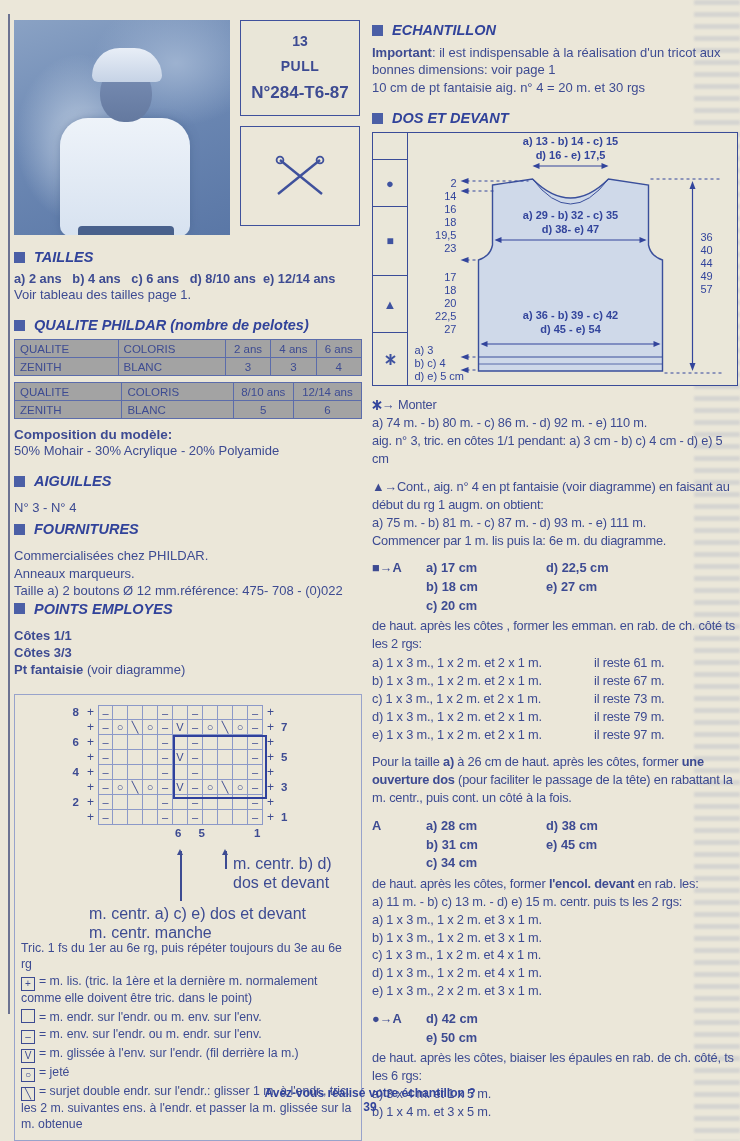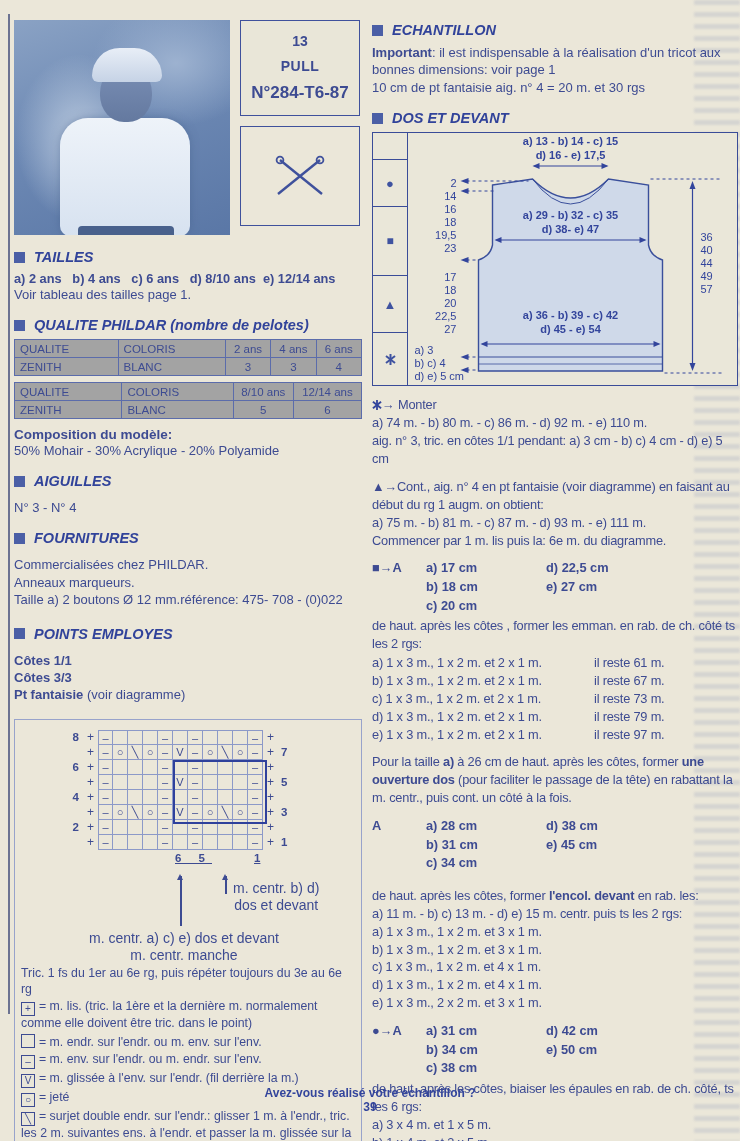--- a/index.html
+++ b/index.html
@@ -67,24 +67,24 @@
     text-align:center;color:#3d4b92;}
   .kc-cell.in{border-right:1px solid #8c99c8;border-bottom:1px solid #8c99c8;}
   .kc-cell.bt{border-top:1px solid #8c99c8;}
   .kc-cell.bl{border-left:1px solid #8c99c8;}
   .kc-cell.edge{font-size:12px;}
   .kc-repeat{position:absolute;border:2px solid #2f419c;left:112px;top:30px;width:90px;height:60px;pointer-events:none;}
   .kc-nums{position:absolute;top:0;width:18px;font-size:11.5px;font-weight:bold;}
   .kc-nums div{height:15px;line-height:15px;}
   .kc-nums.left{left:0;text-align:right;}
   .kc-nums.right{left:220px;text-align:left;}
-  .kc-bot{position:absolute;top:122px;font-size:11.5px;font-weight:bold;text-decoration:underline;}
+  .kc-bot{position:absolute;top:122px;font-size:11.5px;font-weight:bold;}
   .arrow-up{position:absolute;width:1.5px;background:#3d4b92;}
   .arrow-up:before{content:"";position:absolute;top:-5px;left:-3px;border:3.5px solid transparent;border-bottom:6px solid #3d4b92;}
-  .kc-lbl{position:absolute;font-size:14px;line-height:1.15;text-align:center;}
+  .kc-lbl{position:absolute;font-size:16px;line-height:1.15;}
   .legend{font-size:12.3px;line-height:1.26;margin-top:4px;}
   .legend .row{margin-top:2px;}
   .sym-box{display:inline-block;width:12px;height:12px;border:1px solid #3d4b92;font-size:10px;
     line-height:11px;text-align:center;vertical-align:-2px;margin-right:4px;background:#e9e6d8;}
 
   
   .imp{font-size:13px;line-height:1.34;margin-top:4px;}
   .schema-box{border:1.5px solid #3a4c98;height:252px;display:flex;margin-top:6px;background:#eae7d9;}
   .icon-strip{width:34px;border-right:1px solid #3a4c98;display:flex;flex-direction:column;flex:none;}
   .icon-strip .cell{display:flex;align-items:center;justify-content:center;border-bottom:1px solid #3a4c98;color:#3f53a0;}
@@ -181,29 +181,29 @@
 
   <div class="comp-label">Composition du modèle:</div>
   <div class="txt">50% Mohair - 30% Acrylique - 20% Polyamide</div>
 
   <div class="sec-h">
     <span class="sq"></span>
     <span class="t">AIGUILLES</span>
   </div>
   <div class="txt" style="margin-top:10px">N° 3 - N° 4</div>
 
-  <div class="sec-h" style="margin-top:14px">
+  <div class="sec-h" style="margin-top:5px">
     <span class="sq"></span>
     <span class="t">FOURNITURES</span>
   </div>
   <div class="txt" style="margin-top:10px">Commercialisées chez PHILDAR.</div>
   <div class="txt">Anneaux marqueurs.</div>
   <div class="txt">Taille a) 2 boutons Ø 12 mm.référence: 475- 708 - (0)022</div>
 
-  <div class="sec-h" style="margin-top:18px">
+  <div class="sec-h" style="margin-top:2px">
     <span class="sq"></span>
     <span class="t">POINTS EMPLOYES</span>
   </div>
   <div class="txt bold" style="margin-top:10px">Côtes 1/1</div>
   <div class="txt bold">Côtes 3/3</div>
   <div class="txt"><span class="bold">Pt fantaisie</span><span> (voir diagramme)</span></div>
 
   <div class="chart-box">
     <div class="kc-wrap">
       <div class="kc-nums left">
@@ -527,39 +527,34 @@
     <div class="c1">
       <div>a) 28 cm</div>
       <div>b) 31 cm</div>
       <div>c) 34 cm</div>
     </div>
     <div>
       <div>d) 38 cm</div>
       <div>e) 45 cm</div>
     </div>
   </div>
-  <div class="instr" style="margin-top:14px">
+  <div class="instr" style="margin-top:2px">
     <div>
       <span>de haut. après les côtes, former </span><span class="bold">l'encol. devant</span><span> en rab. les:</span>
     </div>
     <div>a) 11 m. - b) c) 13 m. - d) e) 15 m. centr. puis ts les 2 rgs:</div>
     <div>a) 1 x 3 m., 1 x 2 m. et 3 x 1 m.</div>
     <div>b) 1 x 3 m., 1 x 2 m. et 3 x 1 m.</div>
     <div>c) 1 x 3 m., 1 x 2 m. et 4 x 1 m.</div>
     <div>d) 1 x 3 m., 1 x 2 m. et 4 x 1 m.</div>
     <div>e) 1 x 3 m., 2 x 2 m. et 3 x 1 m.</div>
   </div>
 
   <div class="meas">
     <div class="mk">●→A</div>
-    <div class="c1">
-      <div>a) 31 cm</div>
-      <div>b) 34 cm</div>
-      <div>c) 38 cm</div>
-    </div>
     <div>
       <div>d) 42 cm</div>
       <div>e) 50 cm</div>
     </div>
   </div>
   <div class="instr" style="margin-top:2px">
     <div>de haut. après les côtes, biaiser les épaules en rab. de ch. côté, ts les 6 rgs:</div>
     <div>a) 3 x 4 m. et 1 x 5 m.</div>
     <div>b) 1 x 4 m. et 3 x 5 m.</div>
   </div>

